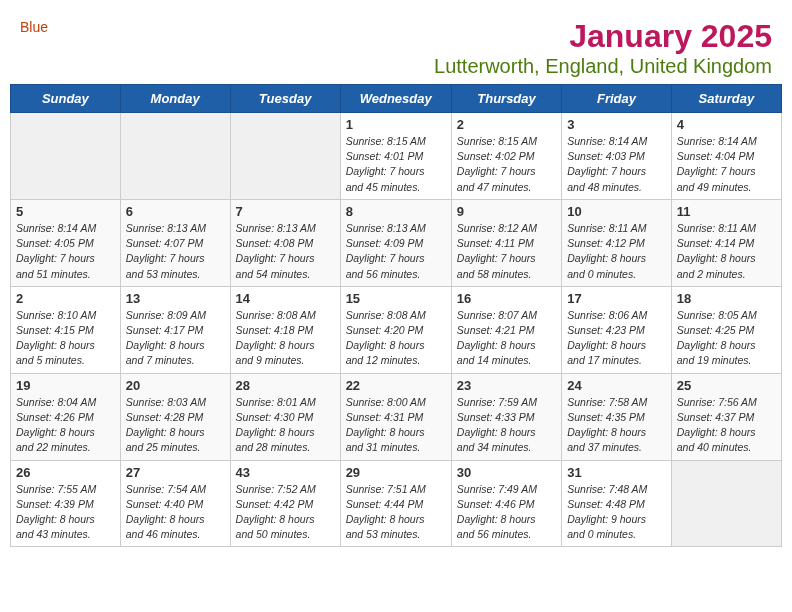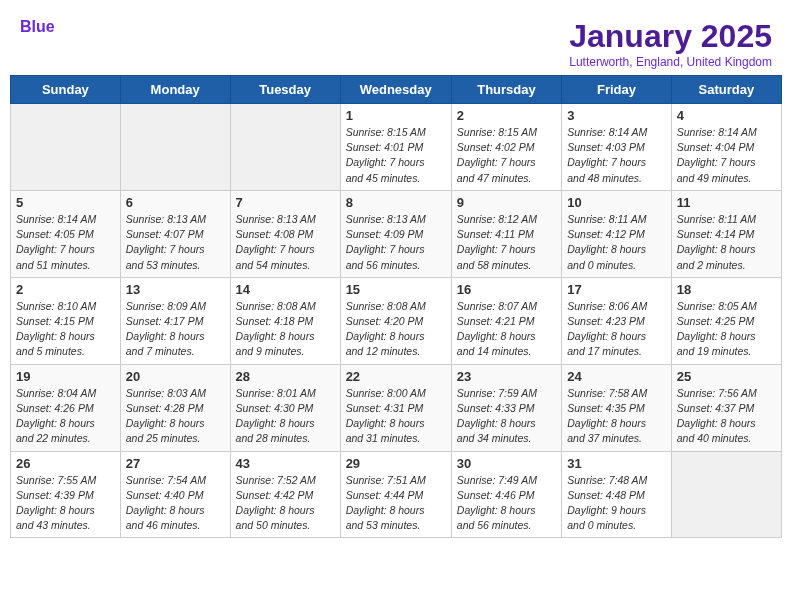--- a/index.html
+++ b/index.html
@@ -19,53 +19,54 @@
     .logo {
       display: flex;
       align-items: center;
     }
     .logo-text-general {
       font-size: 18px;
       font-weight: bold;
       color: #333;
     }
     .logo-text-blue {
-      font-size: 16px;
-      font-weight: bold;
-      color: #6d28d9;
+      font-size: 14px;
+      font-weight: normal;
+      color: #c2410c;
     }
     .logo-icon {
       width: 28px;
       height: 28px;
       margin-left: 2px;
     }
     .title-area {
       text-align: right;
     }
     .month-title {
       font-size: 32px;
       font-weight: bold;
-      color: #4c1d95;
+      color: #be185d;
     }
     .location-title {
-      font-size: 12px;
-      color: #6d28d9;
+      font-size: 20px;
+      color: #4d7c0f;
     }
     .calendar {
       width: 100%;
       border-collapse: collapse;
       border: 1px solid #ccc;
     }
     .calendar th {
       background-color: #1e5fa8;
       color: #fff;
       text-align: center;
       padding: 6px 4px;
       font-size: 13px;
       border: 1px solid #1a4f8f;
+      font-style: italic;
     }
     .calendar td {
       border: 1px solid #ccc;
       vertical-align: top;
       padding: 4px 5px;
       width: 113px;
       min-height: 80px;
       font-size: 11px;
       color: #333;
       background: #fff;

